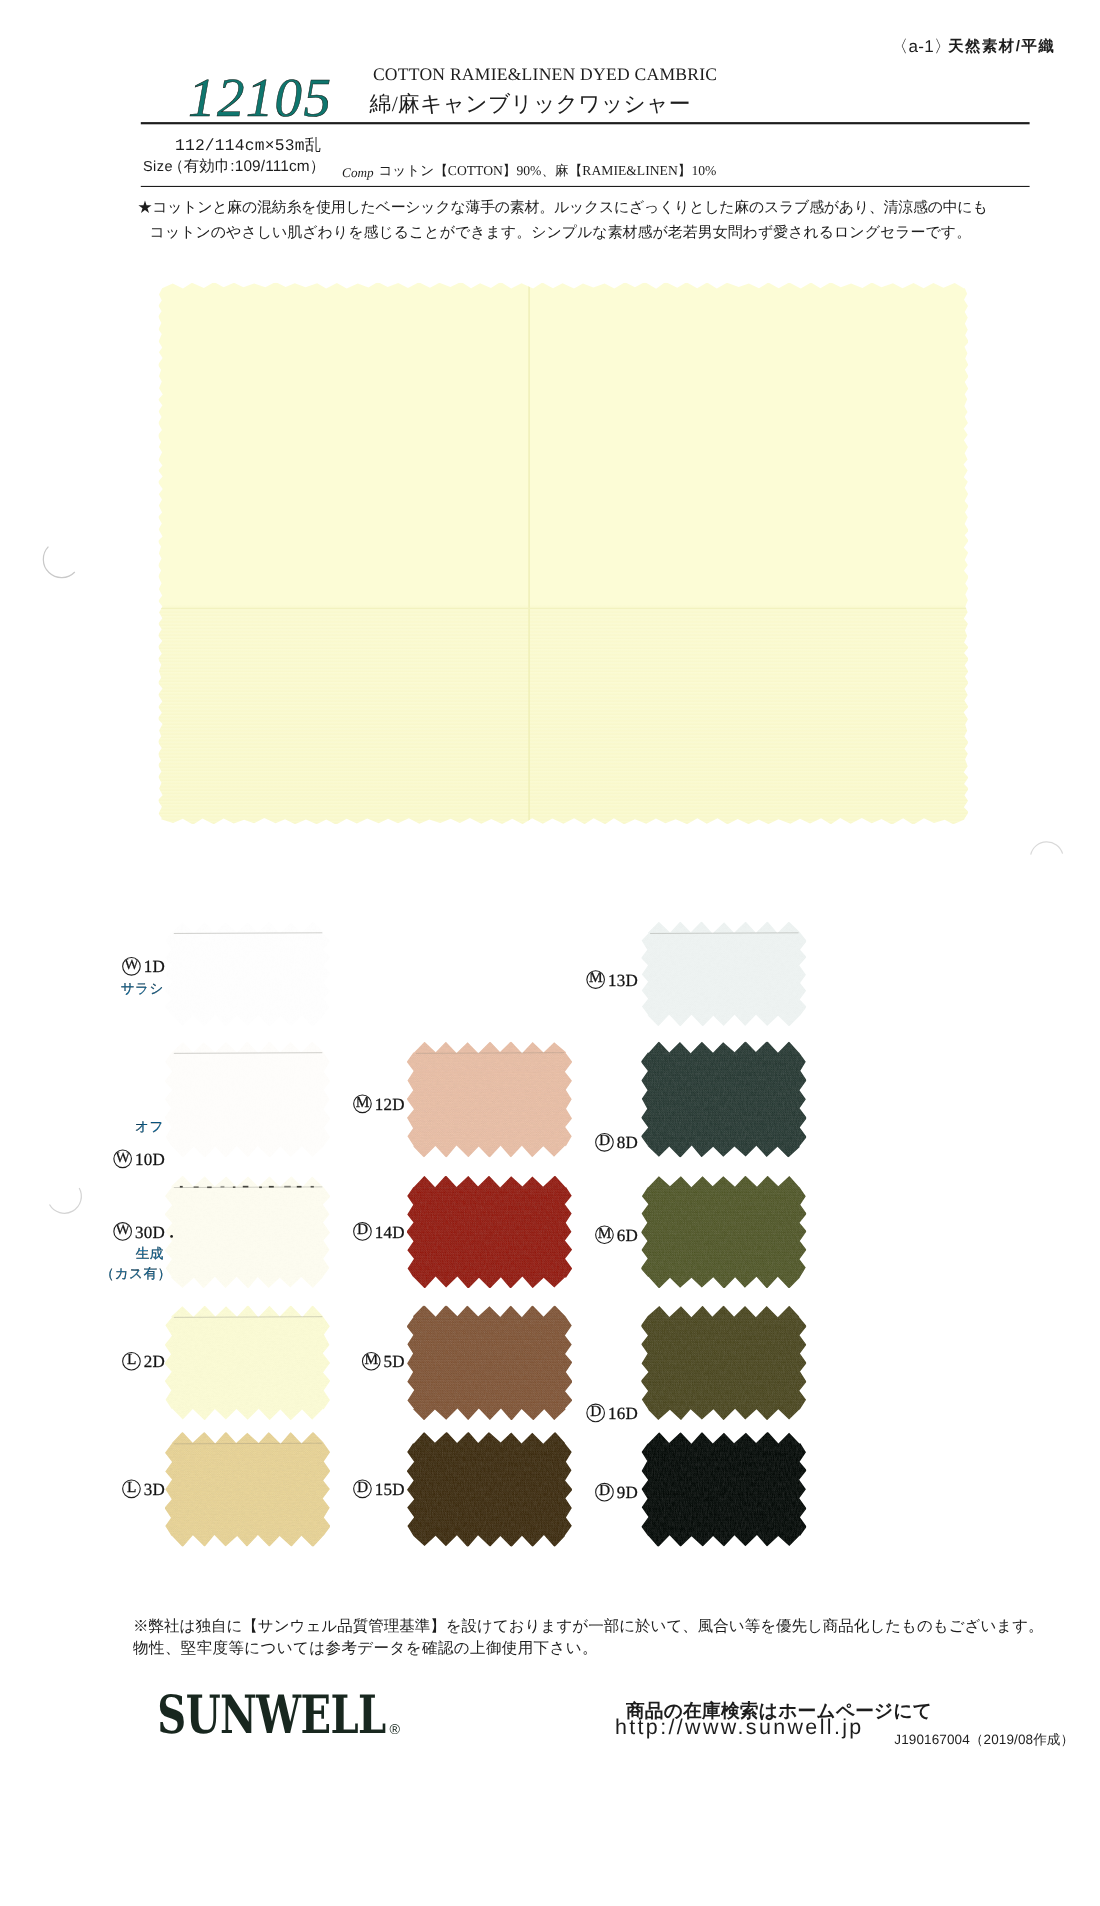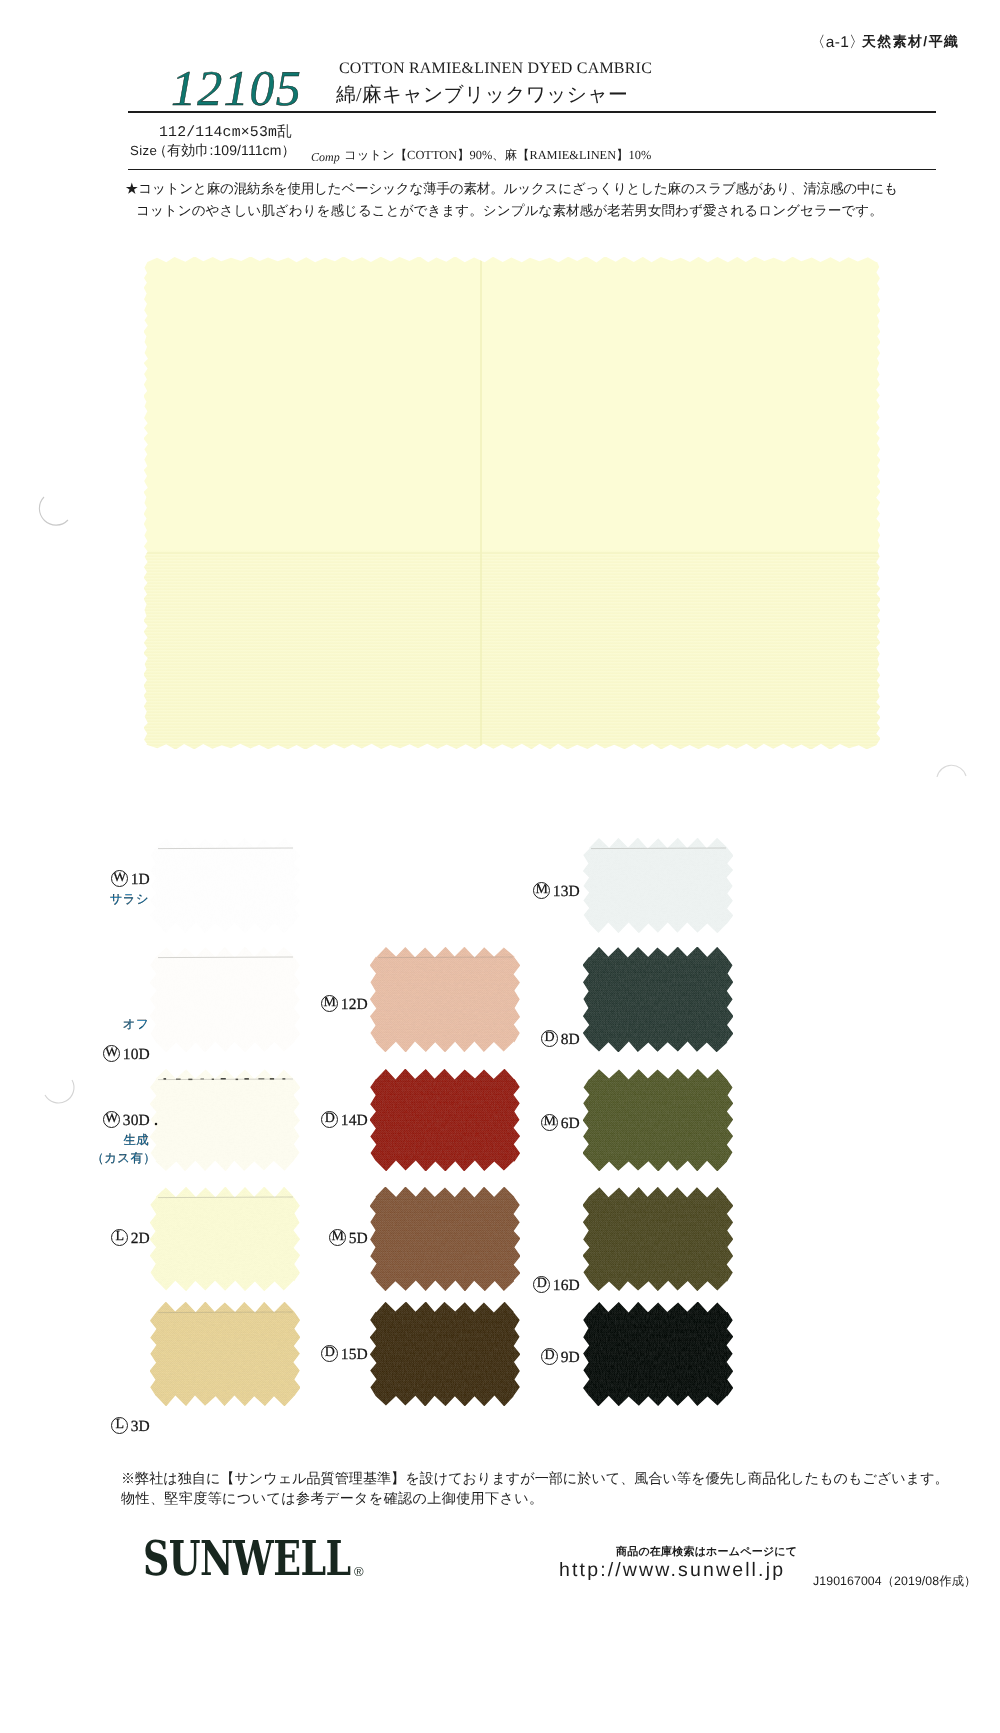--- a/index.html
+++ b/index.html
@@ -47,21 +47,21 @@
   
   #notice1{left:121px;top:1470px;font-size:14.1px;letter-spacing:0px;white-space:nowrap;}
   #notice2{left:121px;top:1490px;font-size:14.1px;letter-spacing:0.35px;white-space:nowrap;}
 
   #logo{left:143px;top:1530px;white-space:nowrap;}
   #logo-text{font-family:"DejaVu Serif",serif;font-weight:700;font-size:38px;
              letter-spacing:-0.6px;color:#18271f;display:inline-block;
              transform:scaleX(0.96) scaleY(1.26);transform-origin:left top;}
   #logo-mark{font-size:13px;font-family:"Liberation Sans",sans-serif;color:#18271f;
              display:inline-block;position:absolute;left:211px;top:35px;line-height:1;}
-  #site-note{left:569px;top:1545px;font-family:"Liberation Sans",sans-serif;font-size:11px;font-weight:700;letter-spacing:.2px;white-space:nowrap;margin-left:47px;}
+  #site-note{left:569px;top:1545px;font-family:"Liberation Sans",sans-serif;font-size:17px;font-weight:700;letter-spacing:.2px;white-space:nowrap;}
   #url{left:559px;top:1559px;font-family:"Liberation Sans",sans-serif;font-size:19.5px;font-weight:500;letter-spacing:2.15px;white-space:nowrap;}
   #doc-code{left:813px;top:1573px;font-family:"Liberation Sans",sans-serif;font-size:12.3px;letter-spacing:.1px;white-space:nowrap;}
 </style>
 </head>
 <body>
 
 <div class="abs" id="cat-tag">〈a-1〉</div>
 <div class="abs" id="cat-text">天然素材/平織</div>
 <div class="abs" id="prod-code">12105</div>
 <div class="abs" id="title-en">COTTON RAMIE&amp;LINEN DYED CAMBRIC</div>
@@ -208,21 +208,21 @@
     </clipPath>
    <polygon class="sw-base" points="6.53,9.68 15.87,-0.44 25.15,9.59 35.74,-0.3 45.63,10.26 55.35,-0.52 64.68,9.75 74.85,0.49 85.12,9.93 94.31,-0.12 105.07,10.41 114.22,-0.22 124.1,10.21 134.55,-0.36 144.08,9.4 144.08,9.48 150.09,18.12 144.32,26.65 150.28,35.28 143.81,43.96 149.88,51.57 143.41,60.34 149.73,68.58 144.37,77.52 150.52,85.5 144.39,93.91 144.21,93.99 134.47,104.5 124.0,94.19 114.93,104.06 104.2,94.35 94.84,104.18 84.44,93.53 74.48,104.06 65.61,94.31 55.03,103.82 44.91,93.44 36.03,104.12 25.37,93.61 16.04,104.47 6.18,94.04 6.12,94.5 0.26,85.31 5.46,77.75 -0.49,68.87 6.12,60.85 0.35,51.87 6.43,43.11 0.25,35.8 6.45,27.06 -0.03,18.64 6.24,10.36" fill="#e9d496"></polygon>
    <polygon class="sw-weave" points="6.53,9.68 15.87,-0.44 25.15,9.59 35.74,-0.3 45.63,10.26 55.35,-0.52 64.68,9.75 74.85,0.49 85.12,9.93 94.31,-0.12 105.07,10.41 114.22,-0.22 124.1,10.21 134.55,-0.36 144.08,9.4 144.08,9.48 150.09,18.12 144.32,26.65 150.28,35.28 143.81,43.96 149.88,51.57 143.41,60.34 149.73,68.58 144.37,77.52 150.52,85.5 144.39,93.91 144.21,93.99 134.47,104.5 124.0,94.19 114.93,104.06 104.2,94.35 94.84,104.18 84.44,93.53 74.48,104.06 65.61,94.31 55.03,103.82 44.91,93.44 36.03,104.12 25.37,93.61 16.04,104.47 6.18,94.04 6.12,94.5 0.26,85.31 5.46,77.75 -0.49,68.87 6.12,60.85 0.35,51.87 6.43,43.11 0.25,35.8 6.45,27.06 -0.03,18.64 6.24,10.36" fill="url(#wv)" opacity="0.52"></polygon>
    <polygon class="sw-lines" points="6.53,9.68 15.87,-0.44 25.15,9.59 35.74,-0.3 45.63,10.26 55.35,-0.52 64.68,9.75 74.85,0.49 85.12,9.93 94.31,-0.12 105.07,10.41 114.22,-0.22 124.1,10.21 134.55,-0.36 144.08,9.4 144.08,9.48 150.09,18.12 144.32,26.65 150.28,35.28 143.81,43.96 149.88,51.57 143.41,60.34 149.73,68.58 144.37,77.52 150.52,85.5 144.39,93.91 144.21,93.99 134.47,104.5 124.0,94.19 114.93,104.06 104.2,94.35 94.84,104.18 84.44,93.53 74.48,104.06 65.61,94.31 55.03,103.82 44.91,93.44 36.03,104.12 25.37,93.61 16.04,104.47 6.18,94.04 6.12,94.5 0.26,85.31 5.46,77.75 -0.49,68.87 6.12,60.85 0.35,51.87 6.43,43.11 0.25,35.8 6.45,27.06 -0.03,18.64 6.24,10.36" fill="url(#wvlines)" opacity="0.33"></polygon>
    <g clip-path="url(#clip4)">
     <rect x="0" y="0" width="150" height="104" filter="url(#slub)" opacity="0.06"></rect>
     <rect x="0" y="0" width="150" height="104" filter="url(#slub2)" opacity="0.06"></rect>
    </g>
    <line class="sw-selvage" x1="8" y1="10.6" x2="143" y2="10.0" stroke="#7a7a72" stroke-width="0.8" opacity="0.31"></line>
   </svg>
-  <div class="swlab" style="right:850px;top:1417px;"><span class="grp">L</span><span class="code">3D</span></div>
+  <div class="swlab" style="right:850px;top:1345px;"><span class="grp">L</span><span class="code">3D</span></div>
   <svg class="sw" style="left:370px;top:947px;" width="150" height="105" viewBox="0 0 150 105">
    <clipPath id="clip5">
       <polygon points="6.2,10.15 15.96,-0.01 26.1,9.54 35.31,0.11 45.01,10.16 55.12,0.41 64.87,10.4 75.52,-0.26 84.57,9.44 94.45,-0.3 104.6,10.57 114.18,0.26 124.11,9.81 133.82,0.41 144.56,9.67 144.26,10.26 150.23,18.37 143.54,27.26 149.97,35.41 144.35,43.59 149.69,52.26 144.59,60.98 150.03,69.86 143.8,77.5 149.74,86.0 144.28,95.38 143.88,94.44 133.64,104.55 123.91,95.02 113.84,104.94 104.42,94.59 94.38,105.2 85.09,94.66 74.99,105.44 65.18,95.36 55.8,104.95 45.0,94.42 35.7,105.55 25.85,94.81 15.36,105.32 5.51,95.15 6.3,95.09 0.41,86.0 5.53,78.57 0.01,69.24 6.3,61.43 -0.2,52.15 5.66,44.18 0.47,35.21 6.04,26.57 -0.29,18.41 5.99,9.48"></polygon>
     </clipPath>
    <polygon class="sw-base" points="6.2,10.15 15.96,-0.01 26.1,9.54 35.31,0.11 45.01,10.16 55.12,0.41 64.87,10.4 75.52,-0.26 84.57,9.44 94.45,-0.3 104.6,10.57 114.18,0.26 124.11,9.81 133.82,0.41 144.56,9.67 144.26,10.26 150.23,18.37 143.54,27.26 149.97,35.41 144.35,43.59 149.69,52.26 144.59,60.98 150.03,69.86 143.8,77.5 149.74,86.0 144.28,95.38 143.88,94.44 133.64,104.55 123.91,95.02 113.84,104.94 104.42,94.59 94.38,105.2 85.09,94.66 74.99,105.44 65.18,95.36 55.8,104.95 45.0,94.42 35.7,105.55 25.85,94.81 15.36,105.32 5.51,95.15 6.3,95.09 0.41,86.0 5.53,78.57 0.01,69.24 6.3,61.43 -0.2,52.15 5.66,44.18 0.47,35.21 6.04,26.57 -0.29,18.41 5.99,9.48" fill="#eabfa6"></polygon>
    <polygon class="sw-weave" points="6.2,10.15 15.96,-0.01 26.1,9.54 35.31,0.11 45.01,10.16 55.12,0.41 64.87,10.4 75.52,-0.26 84.57,9.44 94.45,-0.3 104.6,10.57 114.18,0.26 124.11,9.81 133.82,0.41 144.56,9.67 144.26,10.26 150.23,18.37 143.54,27.26 149.97,35.41 144.35,43.59 149.69,52.26 144.59,60.98 150.03,69.86 143.8,77.5 149.74,86.0 144.28,95.38 143.88,94.44 133.64,104.55 123.91,95.02 113.84,104.94 104.42,94.59 94.38,105.2 85.09,94.66 74.99,105.44 65.18,95.36 55.8,104.95 45.0,94.42 35.7,105.55 25.85,94.81 15.36,105.32 5.51,95.15 6.3,95.09 0.41,86.0 5.53,78.57 0.01,69.24 6.3,61.43 -0.2,52.15 5.66,44.18 0.47,35.21 6.04,26.57 -0.29,18.41 5.99,9.48" fill="url(#wv)" opacity="0.53"></polygon>
    <polygon class="sw-lines" points="6.2,10.15 15.96,-0.01 26.1,9.54 35.31,0.11 45.01,10.16 55.12,0.41 64.87,10.4 75.52,-0.26 84.57,9.44 94.45,-0.3 104.6,10.57 114.18,0.26 124.11,9.81 133.82,0.41 144.56,9.67 144.26,10.26 150.23,18.37 143.54,27.26 149.97,35.41 144.35,43.59 149.69,52.26 144.59,60.98 150.03,69.86 143.8,77.5 149.74,86.0 144.28,95.38 143.88,94.44 133.64,104.55 123.91,95.02 113.84,104.94 104.42,94.59 94.38,105.2 85.09,94.66 74.99,105.44 65.18,95.36 55.8,104.95 45.0,94.42 35.7,105.55 25.85,94.81 15.36,105.32 5.51,95.15 6.3,95.09 0.41,86.0 5.53,78.57 0.01,69.24 6.3,61.43 -0.2,52.15 5.66,44.18 0.47,35.21 6.04,26.57 -0.29,18.41 5.99,9.48" fill="url(#wvlines)" opacity="0.34"></polygon>
    <g clip-path="url(#clip5)">
     <rect x="0" y="0" width="150" height="105" filter="url(#slub)" opacity="0.06"></rect>
     <rect x="0" y="0" width="150" height="105" filter="url(#slub2)" opacity="0.06"></rect>

